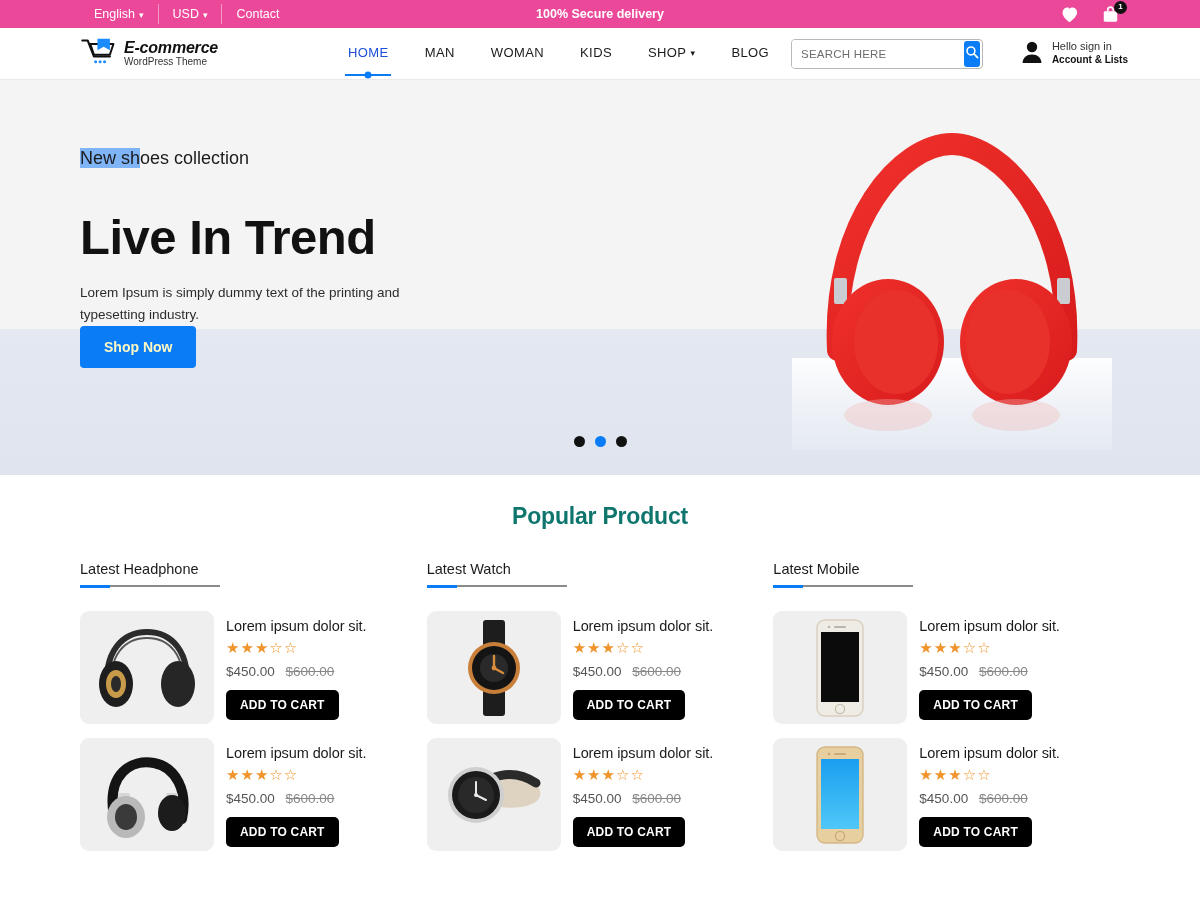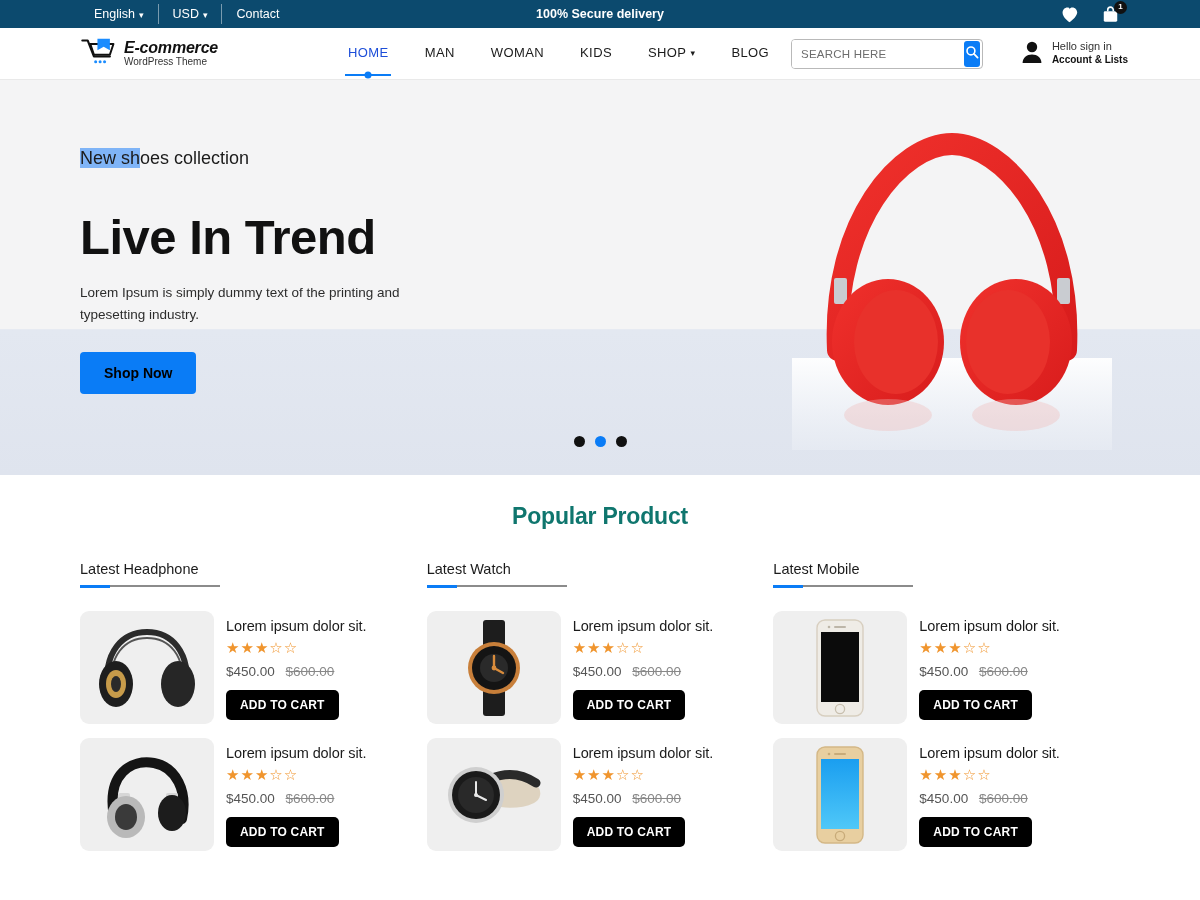--- a/index.html
+++ b/index.html
@@ -6,21 +6,21 @@
   html, body {
     width: 1200px; height: 900px;
     font-family: "Liberation Sans", sans-serif;
     background: #ffffff;
     overflow: hidden;
   }
 
   
   .topbar {
     height: 28px;
-    background: #0c4a6e;
+    background: #ec4899;
     display: flex;
     align-items: center;
     color: #ffffff;
     font-size: 12.5px;
     position: relative;
   }
   .topbar-left { display: flex; align-items: center; margin-left: 80px; height: 28px; }
   .tb-item {
     display: flex; align-items: center; gap: 4px;
     padding: 0 14px; height: 20px;
@@ -111,21 +111,21 @@
   .hero-inner { position: relative; height: 100%; }
   .hero-copy { position: absolute; left: 80px; top: 64px; width: 420px; }
   .hero-eyebrow { font-size: 18px; color: #1b1b1b; display: inline; line-height: 1.6; }
   .hero-eyebrow .sel { background: #7fb4f7; }
   .hero-title {
     font-size: 49px; font-weight: bold; color: #111;
     margin-top: 40px; letter-spacing: -.5px; line-height: 1;
   }
   .hero-desc { font-size: 13.5px; color: #2c2c2c; line-height: 1.65; margin-top: 20px; width: 345px; }
   .hero-btn {
-    margin-top: 26px; background: #0a7cf6; color: #000000;
+    background: #0a7cf6; color: #fef9c3;
     border: none; border-radius: 4px;
     padding: 13px 24px; font-size: 14px; font-weight: bold;
     font-family: "Liberation Sans", sans-serif; cursor: pointer;
   }
   .hero-img { position: absolute; right: 88px; top: 30px; width: 320px; height: 340px; }
   .dots { position: absolute; left: 0; right: 0; bottom: 28px; display: flex; justify-content: center; gap: 10px; }
   .dot { width: 11px; height: 11px; border-radius: 50%; background: #111; cursor: pointer; }
   .dot.active { background: #0a7cf6; }
 
   

